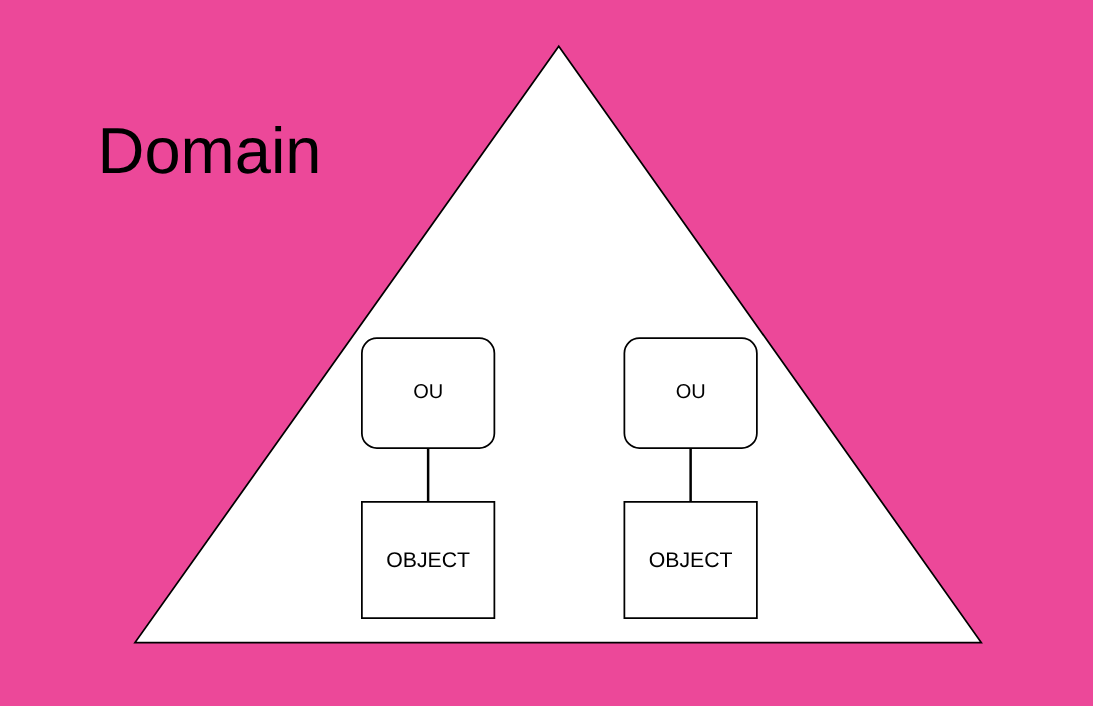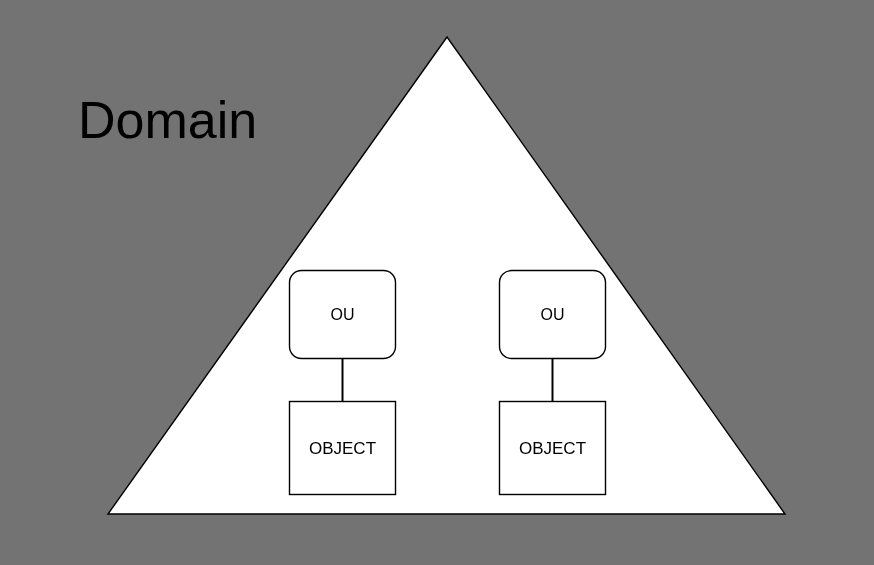--- a/index.html
+++ b/index.html
@@ -4,21 +4,21 @@
 <style>
   html, body {
     margin: 0;
     padding: 0;
     background: #ffffff;
   }
   .stage {
     position: relative;
     width: 874px;
     height: 565px;
-    background: #737373;
+    background: #ec4899;
     overflow: hidden;
     font-family: "Liberation Sans", sans-serif;
   }
   svg text {
     font-family: "Liberation Sans", sans-serif;
     fill: #000000;
   }
   .domain-title {
     font-size: 52px;
   }

